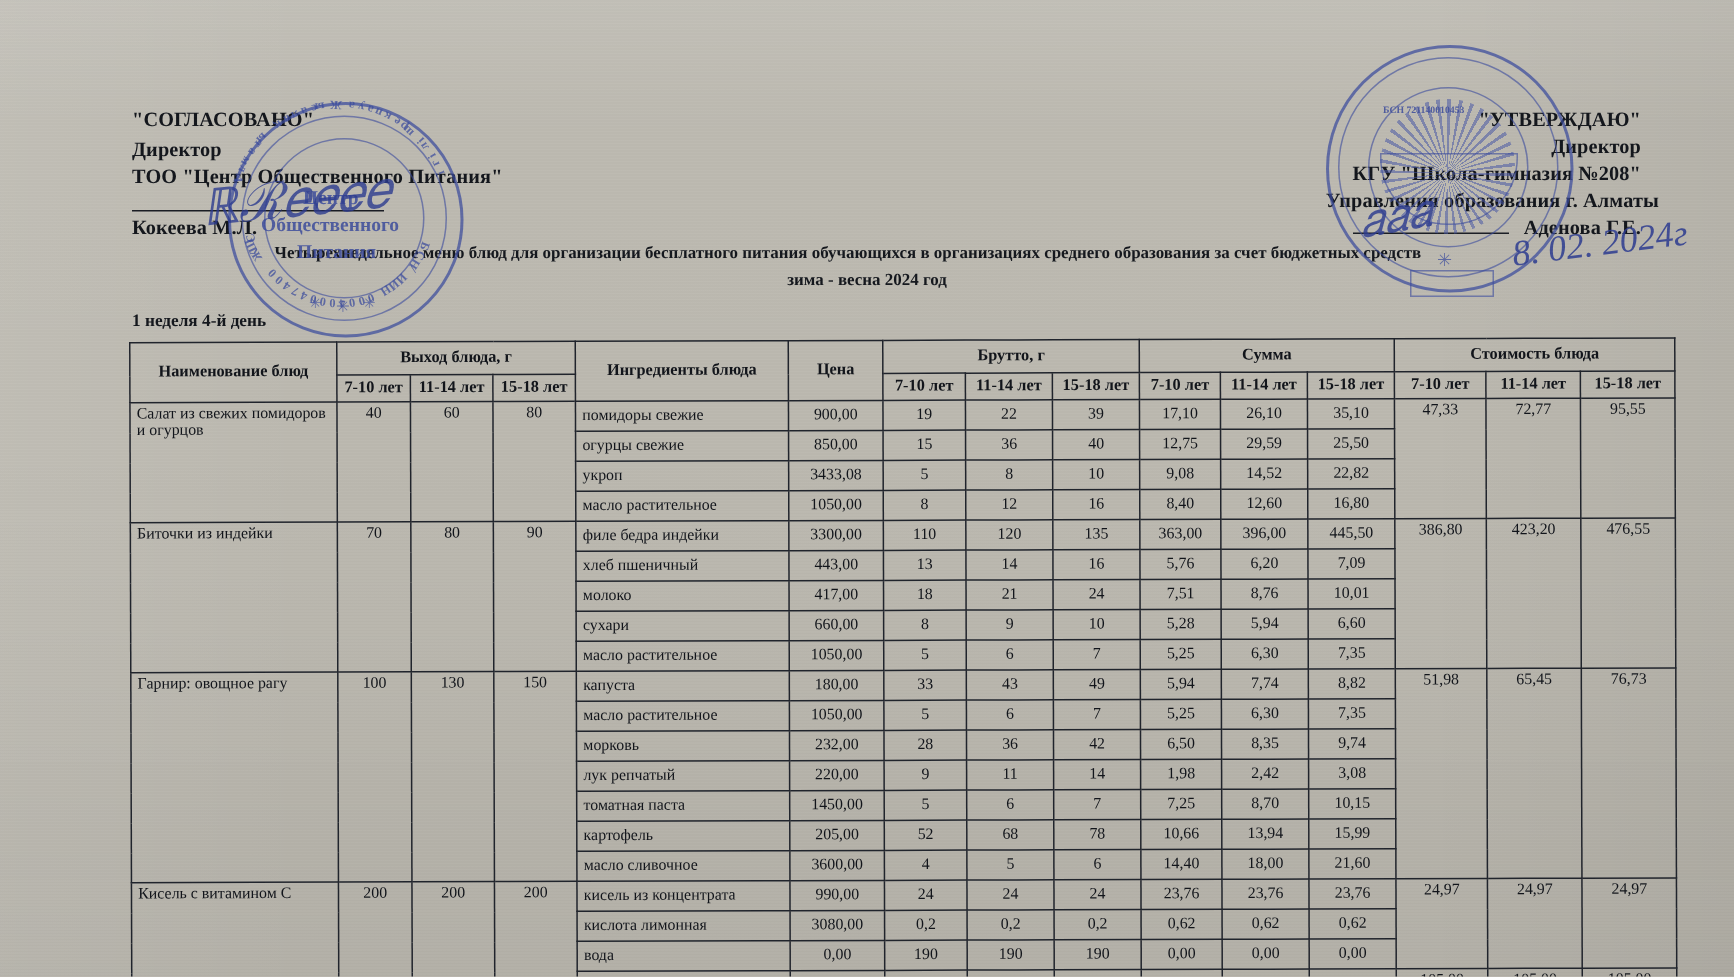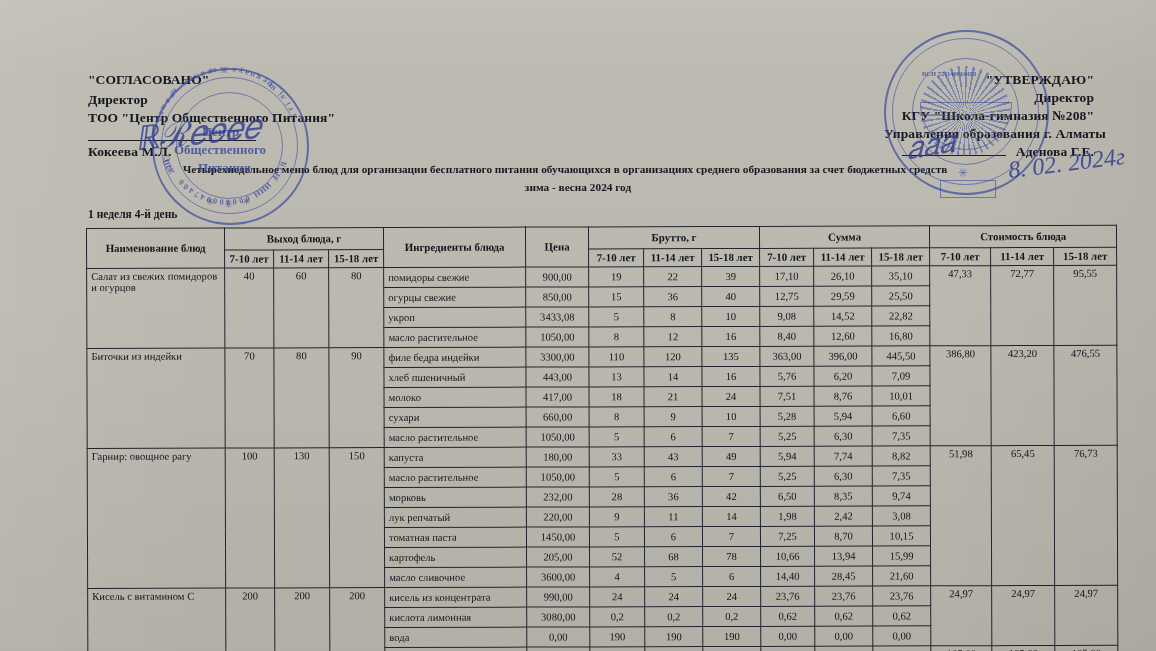--- a/index.html
+++ b/index.html
@@ -377,21 +377,21 @@
           <td class="c">13,94</td>
           <td class="c">15,99</td>
         </tr>
         <tr class="dat">
           <td class="l">масло сливочное</td>
           <td class="c">3600,00</td>
           <td class="c">4</td>
           <td class="c">5</td>
           <td class="c">6</td>
           <td class="c">14,40</td>
-          <td class="c">28,45</td>
+          <td class="c">18,00</td>
           <td class="c">21,60</td>
         </tr>
         <tr class="dat">
           <td rowspan="4" class="l nameCell">Кисель с витамином С</td>
           <td rowspan="4" class="grp">200</td>
           <td rowspan="4" class="grp">200</td>
           <td rowspan="4" class="grp">200</td>
           <td class="l">кисель из концентрата</td>
           <td class="c">990,00</td>
           <td class="c">24</td>

